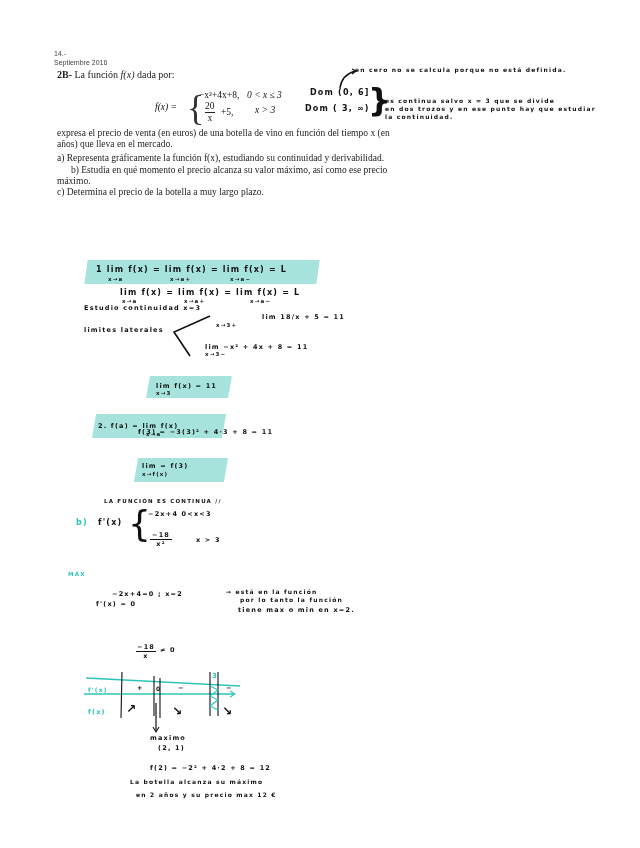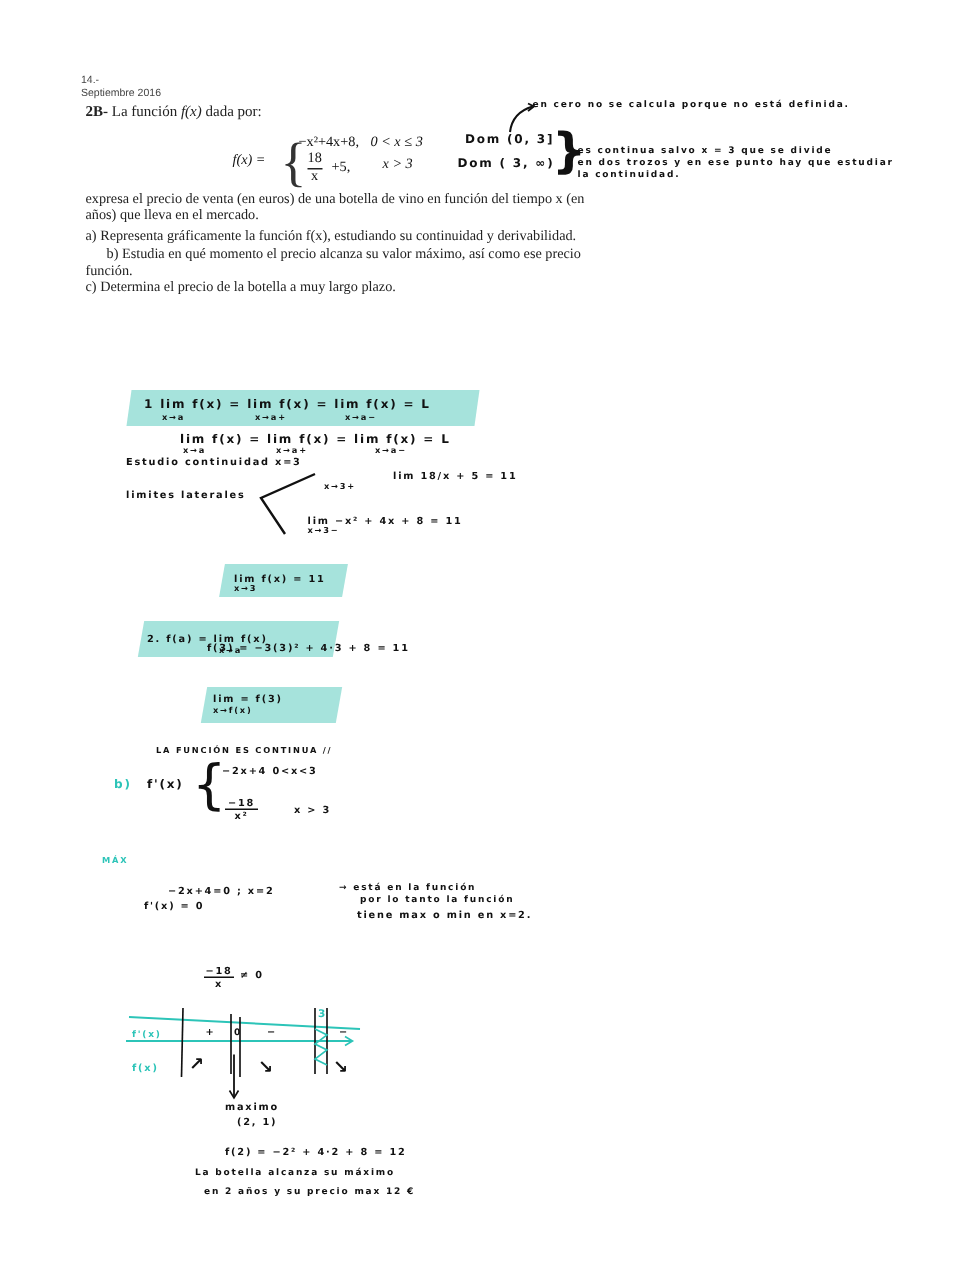--- a/index.html
+++ b/index.html
@@ -30,44 +30,44 @@
   <i>f(x)</i>
   <span>dada por:</span>
 </div>
 
 <div class="abs" style="left:155px;top:92px;">
   <span class="piece" style="position:absolute;left:0;top:10px;">f(x) =</span>
   <div style="position:absolute;left:32px;top:-2px;font-size:36px;line-height:36px;font-family:'Liberation Serif',serif;color:#333;">{</div>
   <span class="piece" style="position:absolute;left:44px;top:-2px;font-style:normal;">−x²+4x+8,</span>
   <span class="piece" style="position:absolute;left:92px;top:-2px;font-style:italic;">0 &lt; x ≤ 3</span>
   <span class="frac piece" style="position:absolute;left:50px;top:9px;font-style:normal;">
-    <span class="num">18</span>
+    <span class="num">20</span>
     <span>x</span>
   </span>
   <span class="piece" style="position:absolute;left:66px;top:15px;font-style:normal;">+5,</span>
   <span class="piece" style="position:absolute;left:100px;top:13px;">x &gt; 3</span>
 </div>
 
 <div class="abs hand hand-sm" style="left:355px;top:66px;font-size:6px;">en cero no se calcula porque no está definida.</div>
 <svg class="abs" style="left:335px;top:66px;" width="24" height="24">
     <path d="M5 22 C6 14 10 8 20 5" stroke="#111" stroke-width="1.4" fill="none"></path>
     <path d="M17 3 L21 5 L17 8" stroke="#111" stroke-width="1.2" fill="none"></path>
   </svg>
-<div class="abs hand hand-md" style="left:310px;top:88px;">Dom  (0, 3]</div>
+<div class="abs hand hand-md" style="left:310px;top:88px;">Dom  (0, 6]</div>
 <div class="abs hand hand-md" style="left:305px;top:104px;">Dom  ( 3, ∞)</div>
 <div class="abs" style="left:368px;top:84px;font-size:32px;line-height:32px;font-family:'DejaVu Sans',sans-serif;font-weight:bold;">}</div>
 <div class="abs hand hand-sm" style="left:385px;top:97px;font-size:6px;">es continua salvo x = 3 que se divide</div>
 <div class="abs hand hand-sm" style="left:385px;top:105px;font-size:6px;">en dos trozos y en ese punto hay que estudiar</div>
 <div class="abs hand hand-sm" style="left:385px;top:113px;font-size:6px;">la continuidad.</div>
 
 <div class="abs serif" style="left:57px;top:128px;">expresa el precio de venta (en euros) de una botella de vino en función del tiempo x (en</div>
 <div class="abs serif" style="left:57px;top:139px;">años) que lleva en el mercado.</div>
 <div class="abs serif" style="left:57px;top:153px;">a) Representa gráficamente la función f(x), estudiando su continuidad y derivabilidad.</div>
 <div class="abs serif" style="left:57px;top:165px;margin-left:14px;">b) Estudia en qué momento el precio alcanza su valor máximo, así como ese precio</div>
-<div class="abs serif" style="left:57px;top:176px;">función.</div>
+<div class="abs serif" style="left:57px;top:176px;">máximo.</div>
 <div class="abs serif" style="left:57px;top:187px;">c) Determina el precio de la botella a muy largo plazo.</div>
 
 <div class="band" style="left:86px;top:260px;width:232px;height:24px;transform:skewX(-8deg);"></div>
 <div class="abs hand hand-md" style="left:96px;top:265px;">1  lim f(x) = lim f(x) = lim f(x) = L</div>
 <div class="abs hand sub" style="left:108px;top:276px;">x→a</div>
 <div class="abs hand sub" style="left:170px;top:276px;">x→a+</div>
 <div class="abs hand sub" style="left:230px;top:276px;">x→a−</div>
 
 <div class="abs hand hand-md" style="left:120px;top:288px;">lim f(x) = lim f(x) = lim f(x) = L</div>
 <div class="abs hand sub" style="left:122px;top:298px;">x→a</div>

